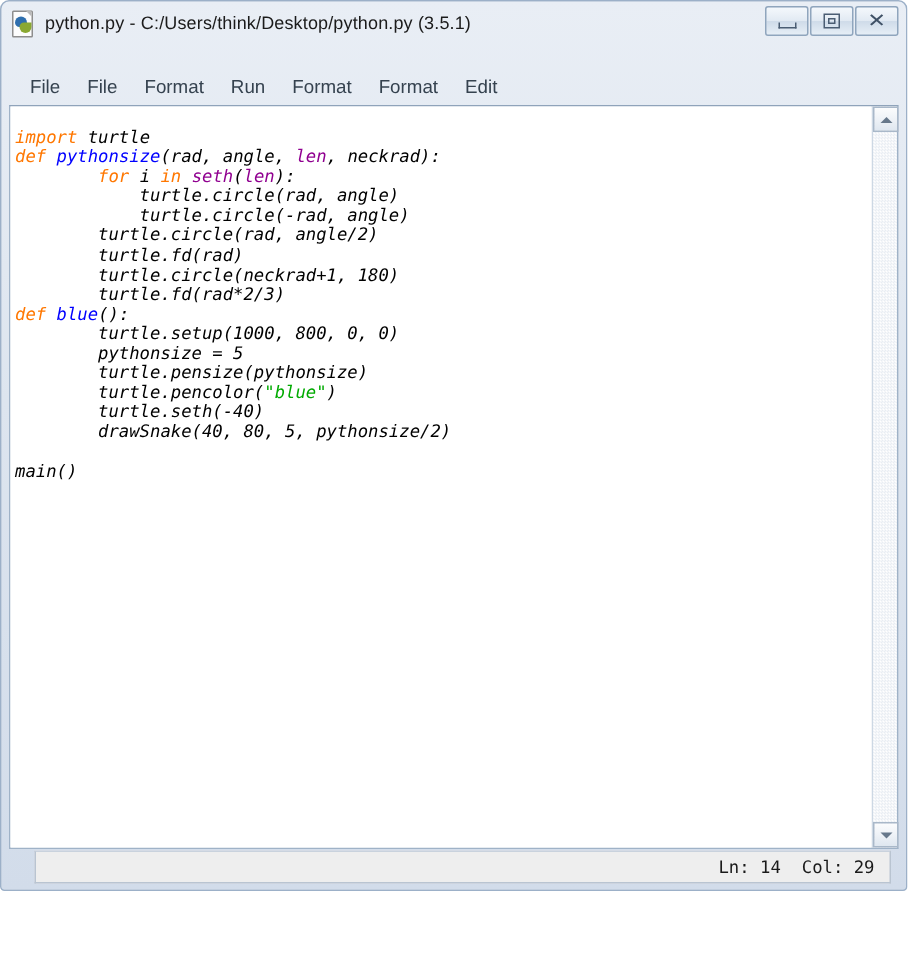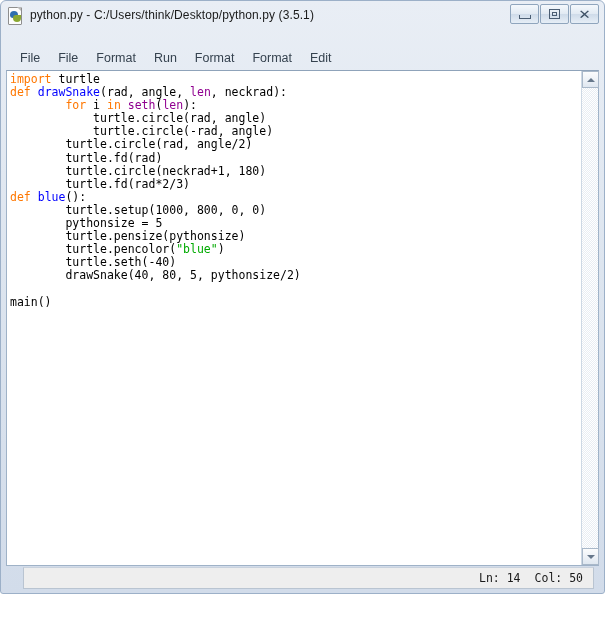--- a/index.html
+++ b/index.html
@@ -162,23 +162,24 @@
     min-height: 0;
     border: 1px solid #9fb2c7;
     border-top-color: #8fa3ba;
     background: #ffffff;
     box-sizing: border-box;
   }
   .code-area {
     flex: 1 1 auto;
     background: #ffffff;
     overflow: hidden;
-    padding: 2px 0 0 3px;
-    box-sizing: border-box;
-    position: relative;
+    padding: 14px 0 0 3px;
+    box-sizing: border-box;
+    position: relative;
+    font-style: italic;
   }
   pre.code {
     margin: 0;
     font-family: "DejaVu Sans Mono", "Liberation Mono", monospace;
     font-size: 11.5px;
     line-height: 13.1px;
     color: #000000;
     white-space: pre;
     letter-spacing: 0px;
   }
@@ -282,21 +283,21 @@
     <div class="menu-item">Run</div>
     <div class="menu-item">Format</div>
     <div class="menu-item">Format</div>
     <div class="menu-item">Edit</div>
   </div>
 
   <div class="client">
     <div class="editor-wrap">
       <div class="code-area">
         <pre class="code" id="code-output"><span class="kw">import</span> turtle
-<span class="kw">def</span> <span class="def">drawSnake</span>(rad, angle, <span class="bi">len</span>, neckrad):
+<span class="kw">def</span> <span class="def">pythonsize</span>(rad, angle, <span class="bi">len</span>, neckrad):
         <span class="kw">for</span> i <span class="kw">in</span> <span class="bi">seth</span>(<span class="bi">len</span>):
             turtle.circle(rad, angle)
             turtle.circle(-rad, angle)
         turtle.circle(rad, angle/2)
         turtle.fd(rad)
         turtle.circle(neckrad+1, 180)
         turtle.fd(rad*2/3)
 <span class="kw">def</span> <span class="def">blue</span>():
         turtle.setup(1000, 800, 0, 0)
         pythonsize = 5
@@ -312,16 +313,16 @@
           <span class="arrow-up"></span>
         </div>
         <div class="sb-btn">
           <span class="arrow-down"></span>
         </div>
       </div>
     </div>
 
     <div class="statusbar">
       <span class="status-cell">Ln: 14</span>
-      <span class="status-cell">Col: 50</span>
+      <span class="status-cell">Col: 29</span>
     </div>
   </div>
 </div>
 
 </body></html>

